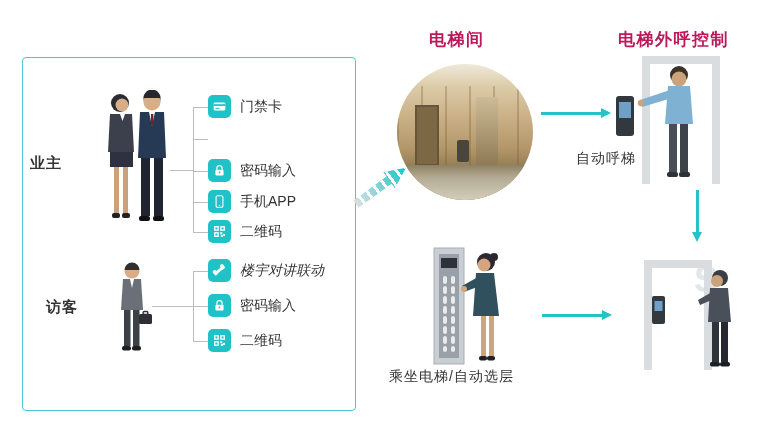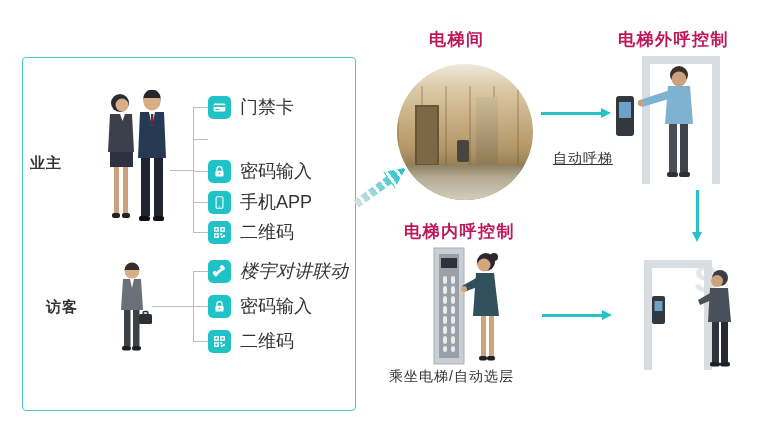--- a/index.html
+++ b/index.html
@@ -7,21 +7,21 @@
 
   .left-box{position:absolute;left:22px;top:57px;width:332px;height:352px;
     border:1px solid #49c7ca;border-radius:4px;background:#fff;}
 
   .group-label{position:absolute;font-size:15px;font-weight:bold;color:#333;letter-spacing:1px;}
   .figure{position:absolute;}
 
   .method-row{position:absolute;display:flex;align-items:center;gap:9px;}
   .icon-badge{width:23px;height:23px;border-radius:5px;background:#1fc2c6;
     display:flex;align-items:center;justify-content:center;flex:0 0 auto;}
-  .method-label{font-size:18px;color:#333;white-space:nowrap;}
+  .method-label{font-size:14px;color:#333;white-space:nowrap;}
 
   .cline{position:absolute;background:#b9bdc2;}
 
   .title{position:absolute;font-size:17px;font-weight:bold;color:#be185d;letter-spacing:1.5px;}
   .caption{position:absolute;font-size:14px;color:#333;letter-spacing:1px;}
 
   
   .arrow-h{position:absolute;height:0;border-top:3px solid #25c3c8;}
   .arrow-h::after{content:'';position:absolute;right:-10px;top:-7px;
     border-left:10px solid #25c3c8;border-top:5.5px solid transparent;border-bottom:5.5px solid transparent;}
@@ -201,21 +201,20 @@
             <rect x="14" y="5" width="3" height="3"></rect>
             <rect x="5" y="14" width="3" height="3"></rect>
           </g>
         </svg>
     </span>
     <span class="method-label">二维码</span>
   </div>
 
   <div class="title" style="left:429px;top:28px;">电梯间</div>
   <div class="title" style="left:618px;top:28px;">电梯外呼控制</div>
-  <div class="title" style="left:404px;top:220px;">电梯内呼控制</div>
 
   <div class="hall-photo">
     <div class="hall-wall"></div>
     <div class="hall-panels"></div>
     <div class="hall-door"></div>
     <div class="hall-corridor"></div>
     <div class="hall-floor"></div>
     <div class="hall-bin"></div>
   </div>
 
@@ -230,21 +229,21 @@
       <circle cx="67" cy="27" r="7.5" fill="#caa27c"></circle>
       <path d="M56,34 h22 l3,38 h-28 Z" fill="#7fb2d2"></path>
       <polygon points="58,38 28,48 30,55 60,46" fill="#7fb2d2"></polygon>
       <circle cx="29" cy="51" r="3.2" fill="#caa27c"></circle>
       <rect x="57" y="72" width="8" height="48" fill="#4a4f57"></rect>
       <rect x="68" y="72" width="8" height="48" fill="#3e434b"></rect>
       <rect x="55" y="120" width="11" height="5" rx="2" fill="#2e3237"></rect>
       <rect x="67" y="120" width="11" height="5" rx="2" fill="#2e3237"></rect>
     </svg>
   </div>
-  <div class="caption" style="left:553px;top:150px;text-decoration:underline;">自动呼梯</div>
+  <div class="caption" style="left:576px;top:150px;">自动呼梯</div>
 
   <div class="arrow-h" style="left:541px;top:112px;width:60px;"></div>
 
   <div class="arrow-v" style="left:696px;top:190px;height:42px;"></div>
 
   <div class="arrow-h" style="left:542px;top:314px;width:60px;"></div>
 
   <div class="scene" style="left:428px;top:246px;width:100px;height:120px;">
     <svg width="100" height="120" viewBox="0 0 100 120">
       <rect x="6" y="2" width="30" height="116" fill="#c9ced4" stroke="#a9aeb4"></rect>

